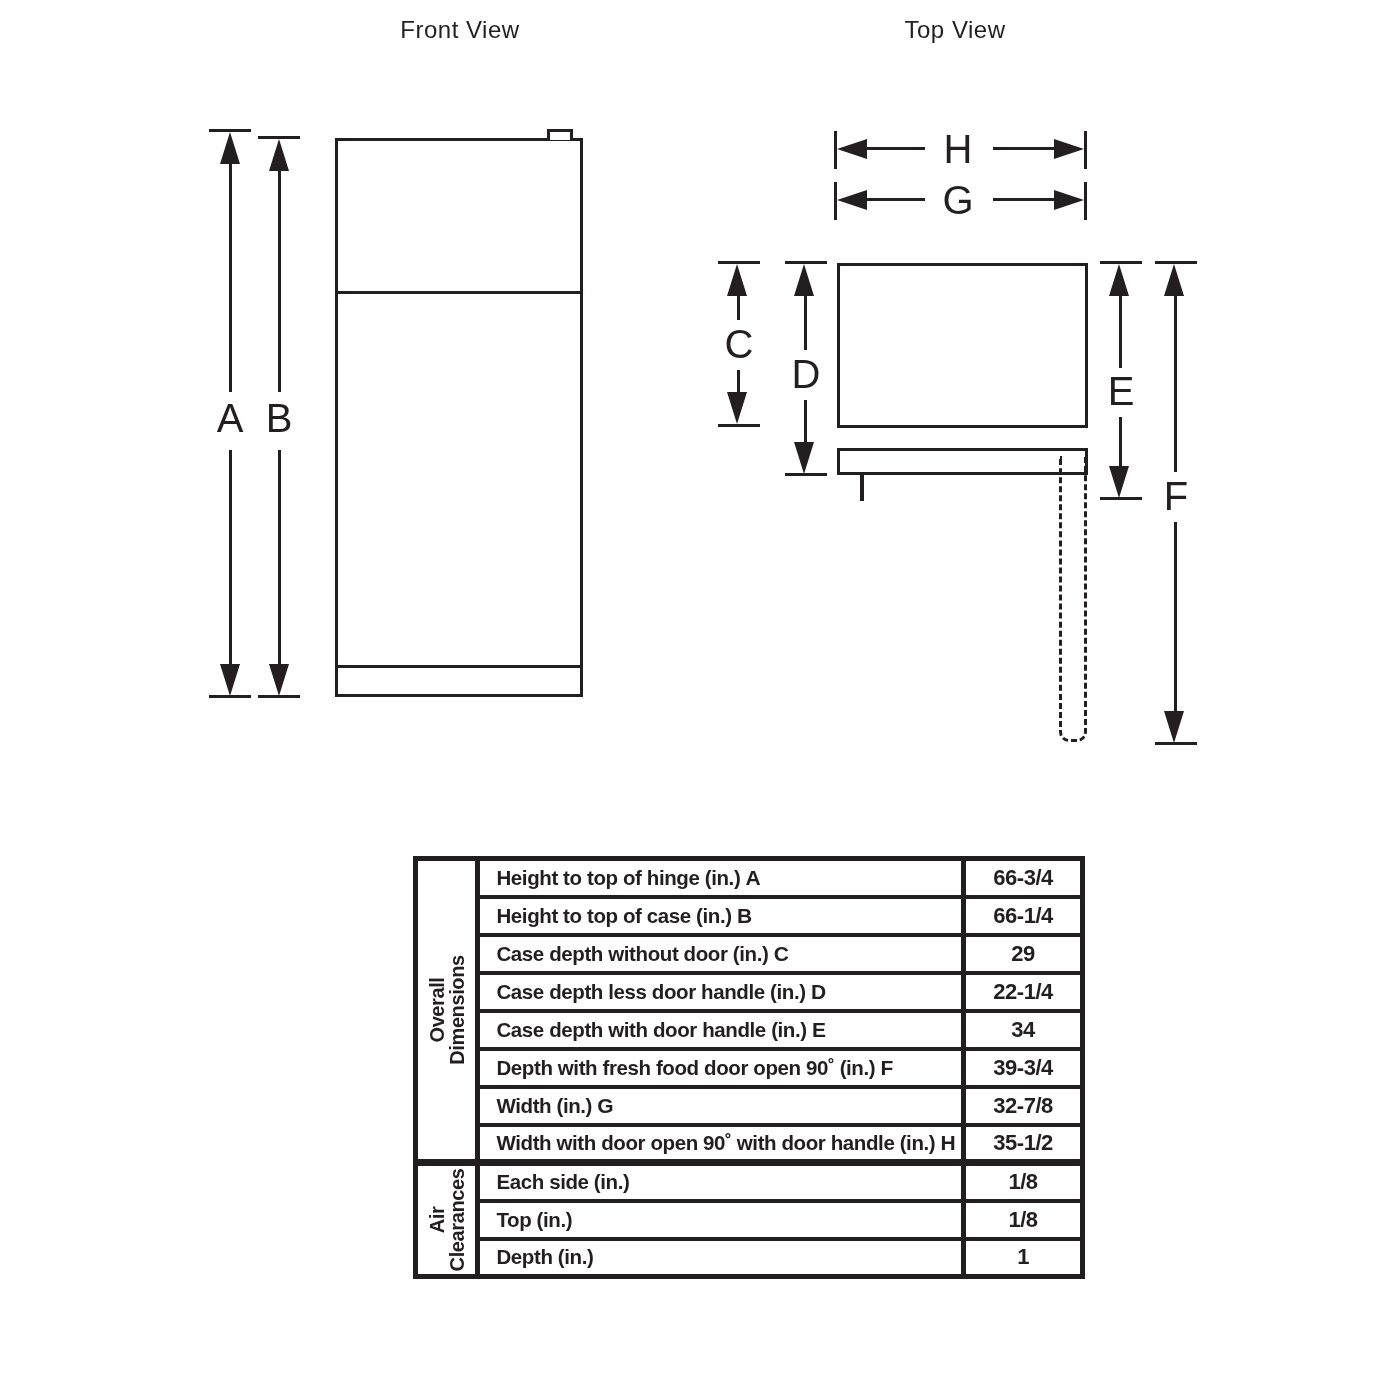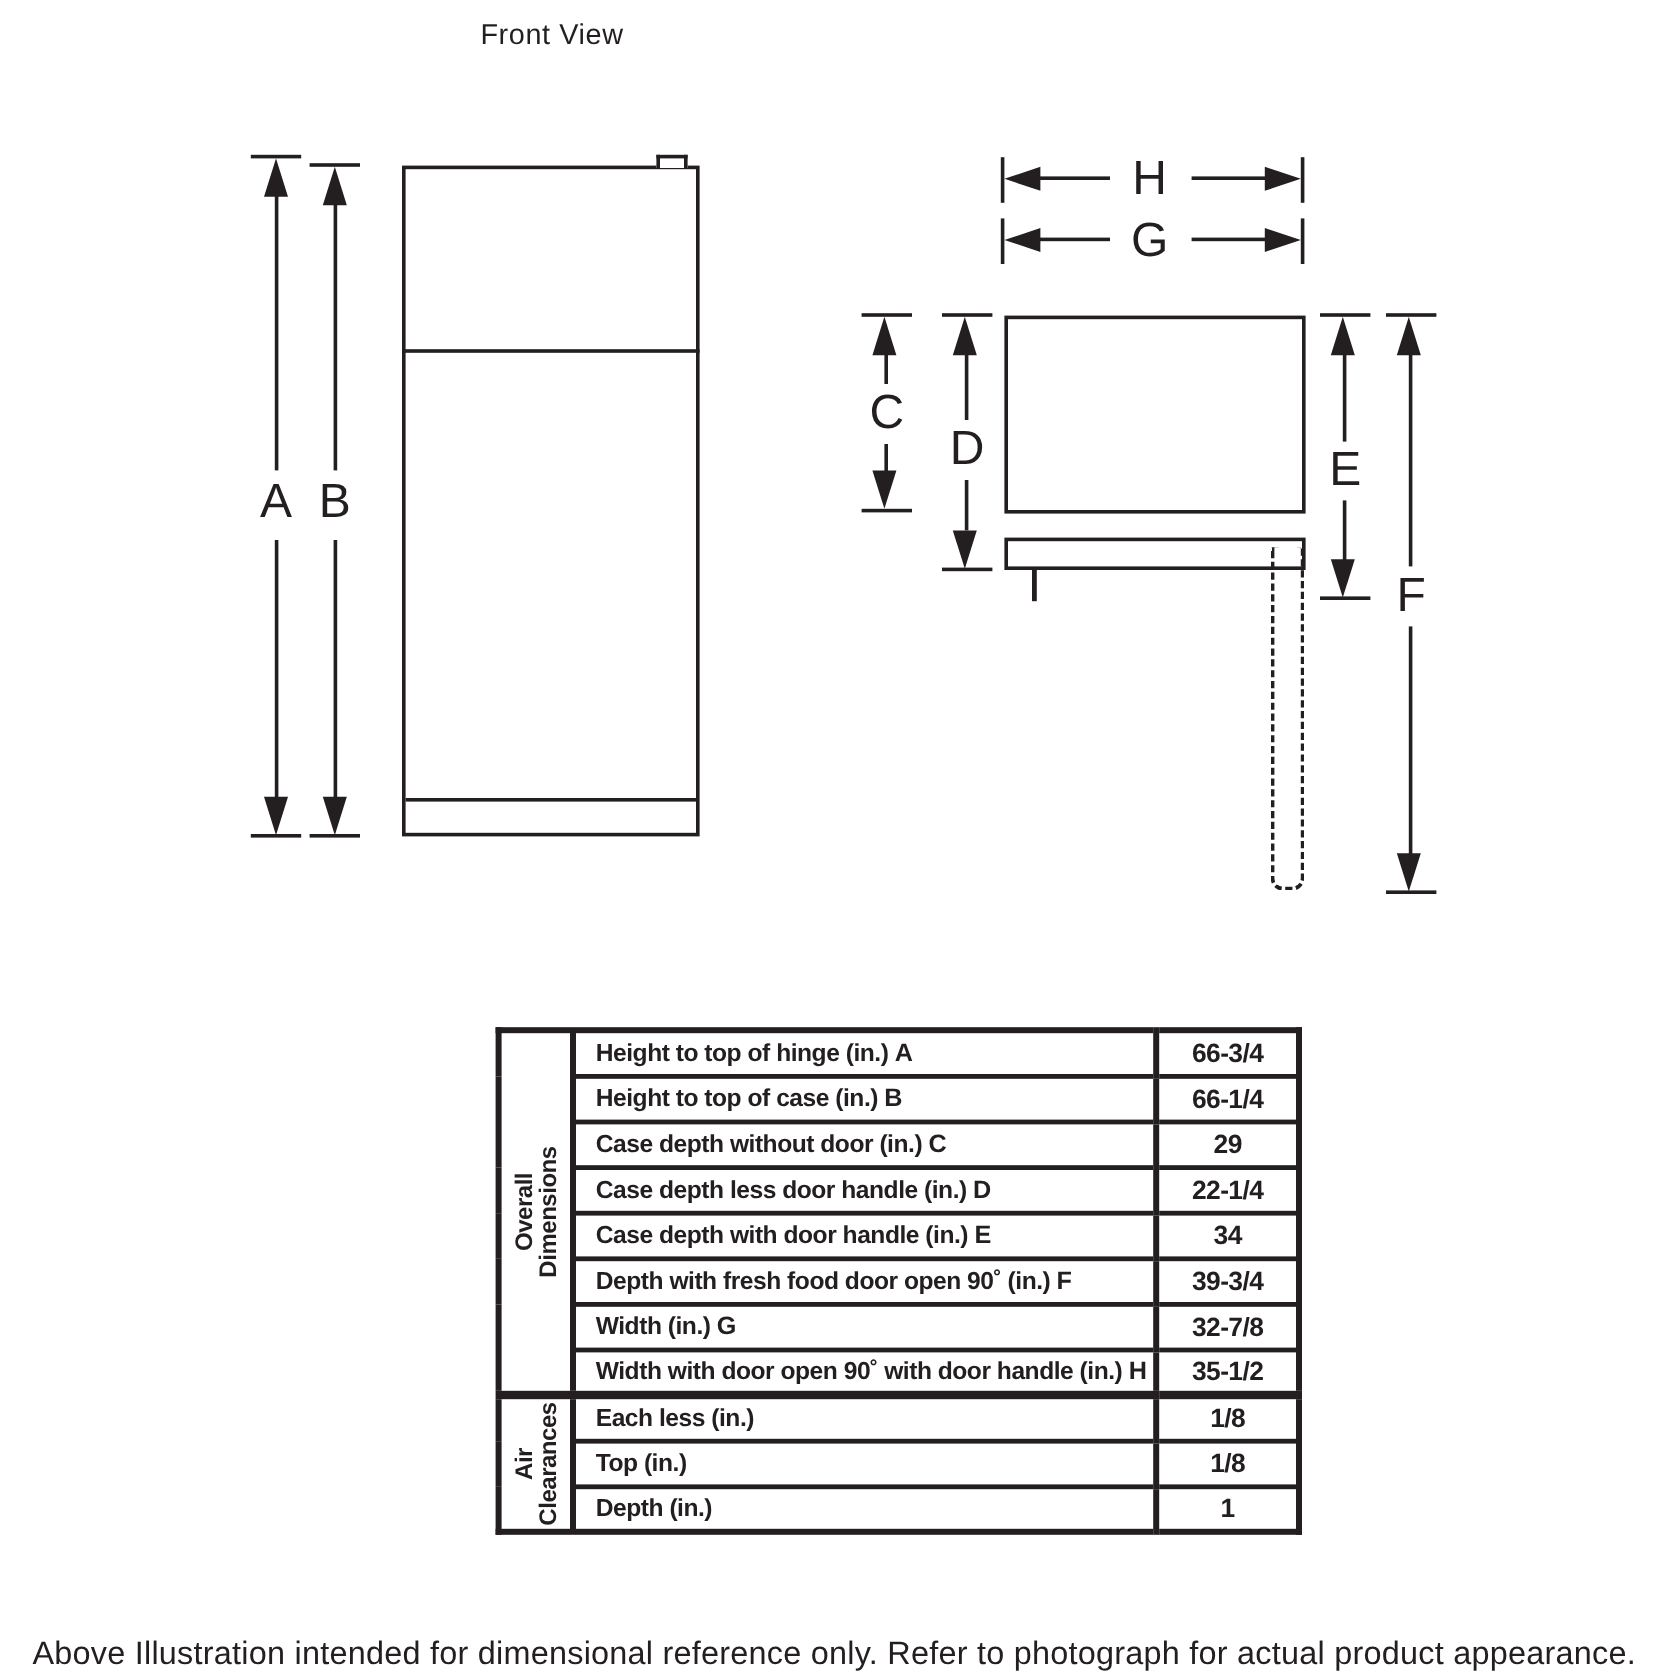--- a/index.html
+++ b/index.html
@@ -71,20 +71,21 @@
   <div>
     <div class="hline" style="left:258px; top:136px; width:42px;"></div>
     <div class="arr up" style="left:269px; top:139px;"></div>
     <div class="vline" style="left:278px; top:167px; height:225px;"></div>
     <div class="abs dim-label" style="left:249px; top:396px; width:60px;">B</div>
     <div class="vline" style="left:278px; top:450px; height:216px;"></div>
     <div class="arr down" style="left:269px; top:664px;"></div>
     <div class="hline" style="left:258px; top:695px; width:42px;"></div>
   </div>
 
+  <div class="abs view-title" style="left:835px; top:16px; width:240px;">Top View</div>
 
   <div>
     <div class="vline" style="left:834px; top:131px; height:38px;"></div>
     <div class="vline" style="left:1084px; top:131px; height:38px;"></div>
     <div class="arr left" style="left:837px; top:139px;"></div>
     <div class="hline" style="left:862px; top:147px; width:63px;"></div>
     <div class="abs dim-label" style="left:928px; top:127px; width:60px;">H</div>
     <div class="hline" style="left:993px; top:147px; width:64px;"></div>
     <div class="arr right" style="left:1054px; top:139px;"></div>
   </div>
@@ -192,29 +193,28 @@
         <td class="lbl"><span>Width with door open 90˚ with door handle (in.) </span><b>H</b></td>
         <td class="val">35-1/2</td>
       </tr>
       <tr class="sep">
         <td class="grp" rowspan="3">
           <div class="rot">
             <span>Air</span>
             <span>Clearances</span>
           </div>
         </td>
-        <td class="lbl"><span>Each less (in.)</span><b></b></td>
+        <td class="lbl"><span>Each side (in.)</span><b></b></td>
         <td class="val">1/8</td>
       </tr>
       <tr>
         <td class="lbl"><span>Top (in.)</span><b></b></td>
         <td class="val">1/8</td>
       </tr>
       <tr>
         <td class="lbl"><span>Depth (in.)</span><b></b></td>
         <td class="val">1</td>
       </tr>
     </tbody>
   </table>
 
-  <div class="caption" style="left:27px; top:1363px; width:1360px;">Above Illustration intended for dimensional reference only. Refer to photograph for actual product appearance.</div>
 
 </div>
 
 </body></html>

